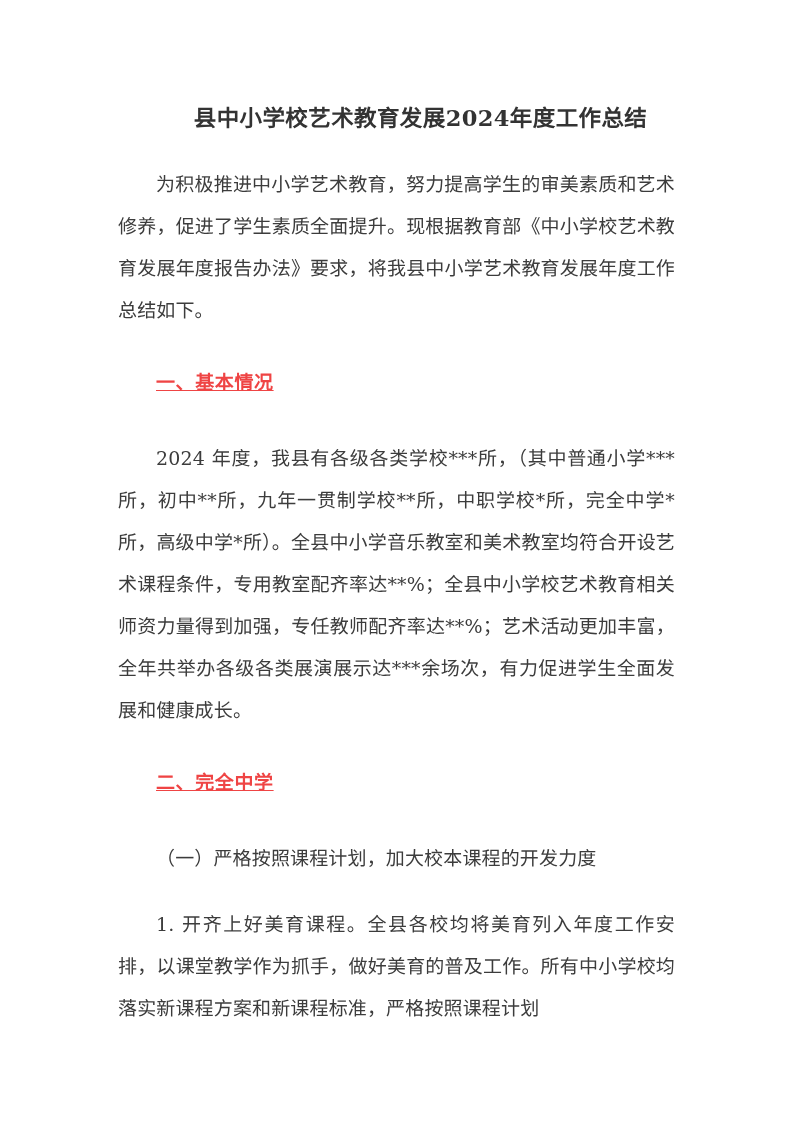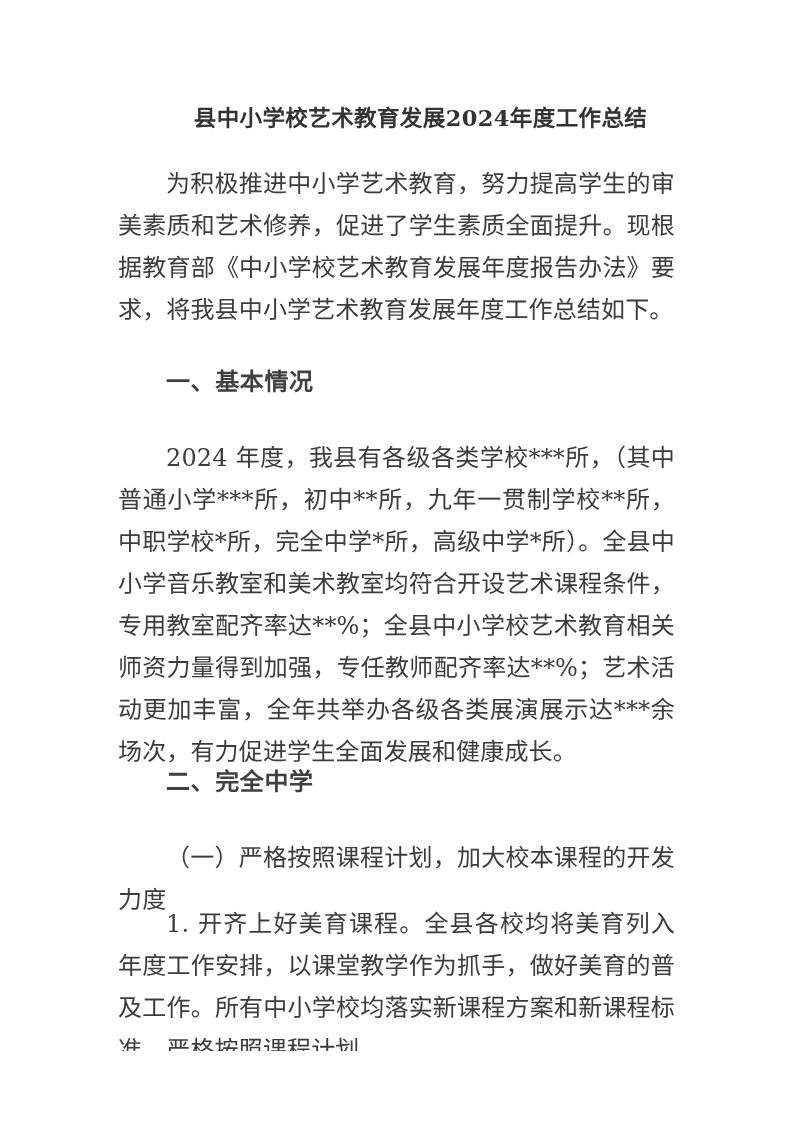--- a/index.html
+++ b/index.html
@@ -46,36 +46,37 @@
     left: 16px;
     width: 557px;
     white-space: nowrap;
   }
 
   
   .block {
     position: absolute;
     left: 0;
     width: 557px;
-    font-size: 24px;
+    font-size: 19px;
     line-height: 42px;
     color: #3c3c3c;
     text-align: justify;
     text-justify: inter-ideograph;
     letter-spacing: 0.15px;
     margin: 0;
   }
   .para {
     text-indent: 2em;
   }
   .heading {
     font-weight: bold;
-    color: #404040;
+    color: #ef4444;
     text-indent: 2em;
     letter-spacing: 0.6px;
+    text-decoration: underline;
   }
   .subheading {
     font-weight: normal;
     text-indent: 2em;
     color: #3c3c3c;
   }
   .para-numbered {
     text-indent: 2em;
   }
 

